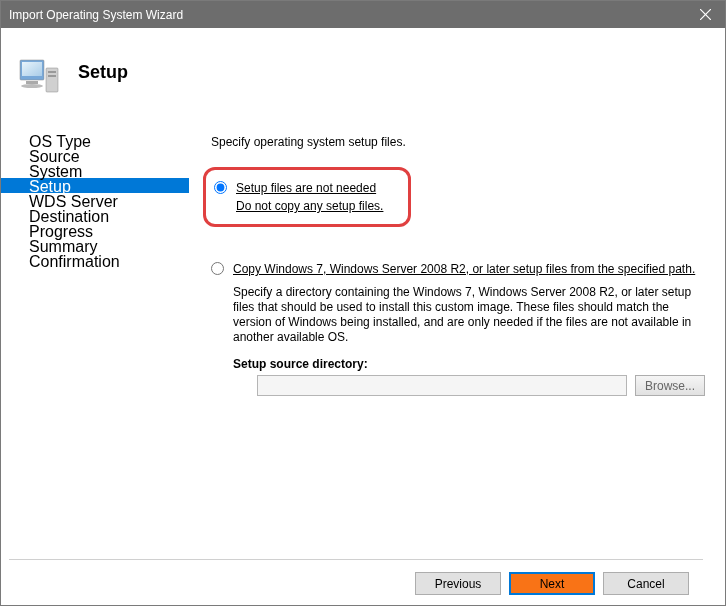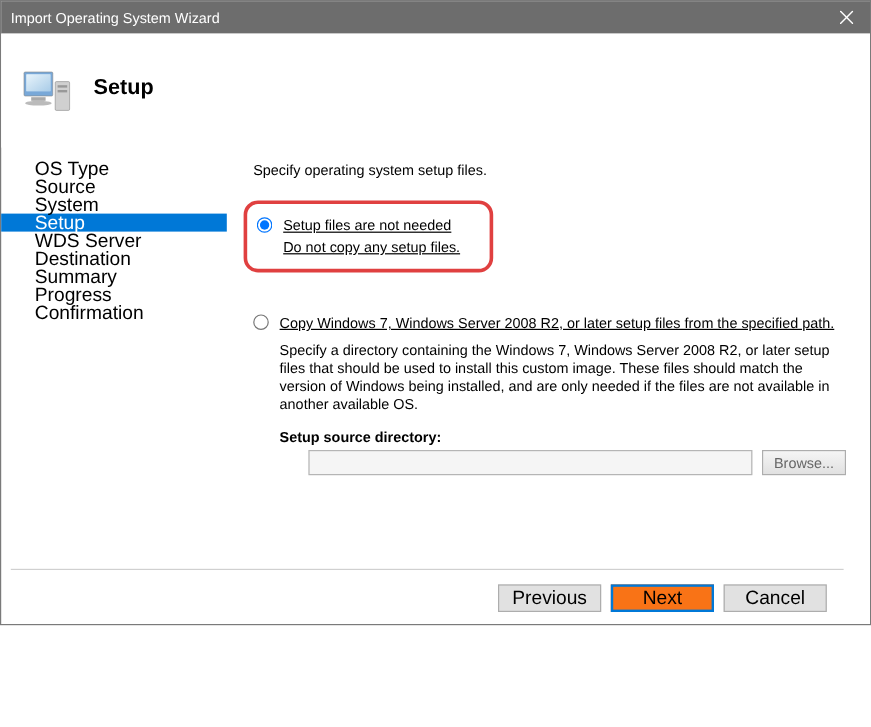--- a/index.html
+++ b/index.html
@@ -1,17 +1,17 @@
 <!DOCTYPE html>
 <html><head>
 <meta charset="utf-8">
 <style>
   * { box-sizing: border-box; margin: 0; padding: 0; font-family: "Segoe UI", Tahoma, sans-serif; }
   body { width: 726px; height: 606px; background: #fff; overflow: hidden; }
-  .window { width: 726px; height: 521px; border: 1px solid #7a7a7a; display: flex; flex-direction: column; background: #fff; }
+  .window { width: 726px; height: 606px; border: 1px solid #7a7a7a; display: flex; flex-direction: column; background: #fff; }
   .titlebar { height: 27px; background: #6d6d6d; color: #fff; display: flex; align-items: center; padding: 0 8px 0 8px; font-size: 12px; justify-content: space-between; }
   .titlebar-title { font-size: 12px; }
   .close-btn { width: 40px; height: 27px; display: flex; align-items: center; justify-content: center; cursor: pointer; margin-right: -8px; }
   .close-btn svg { width: 11px; height: 11px; }
   .header-area { height: 95px; display: flex; align-items: center; padding: 0 0 0 15px; background: #fff; border-bottom: none; }
   .heading { font-size: 18px; font-weight: bold; color: #000; margin-left: 18px; margin-top: -6px; }
   .body { display: flex; flex: 1; }
   .sidebar { width: 188px; padding: 10px 0 0 0; border-right: none; font-size: 16px; color: #000; }
   .sidebar-item { padding: 1px 0 1px 28px; line-height: 15px; height: 15px; cursor: pointer; }
   .sidebar-item.selected { background: #0078d7; color: #fff; }
@@ -23,21 +23,21 @@
   .radio-label { font-size: 12px; line-height: 16px; text-decoration: underline; }
   .radio-desc { font-size: 12px; line-height: 16px; margin-top: 2px; text-decoration: underline; }
   .highlight-box { border: 3px solid #e04040; border-radius: 12px; padding: 10px 25px 10px 8px; display: inline-block; margin-left: -8px; margin-bottom: 34px; }
   .copy-desc { font-size: 12px; margin-top: 8px; margin-left: 22px; line-height: 15px; }
   .dir-label { font-size: 12px; margin-top: 12px; margin-left: 22px; font-weight: bold; }
   .dir-row { display: flex; align-items: center; margin-top: 4px; margin-left: 22px; gap: 8px; padding-left: 24px; }
   .dir-input { flex: 1; height: 21px; border: 1px solid #b5b5b5; background: #f5f5f5; padding: 0 4px; font-size: 12px; color: #a0a0a0; }
   .browse-btn { width: 70px; height: 21px; background: linear-gradient(#f5f5f5,#e1e1e1); border: 1px solid #adadad; font-size: 12px; color: #666; cursor: default; }
   .footer { height: 50px; border-top: none; display: flex; justify-content: flex-end; align-items: center; padding: 0 14px 6px 0; gap: 8px; }
   .footer-inner { display: flex; border-top: 1px solid #d0d0d0; width: 100%; padding: 12px 14px 0 0; justify-content: flex-end; gap: 8px; margin: 0 8px; }
-  .btn { width: 86px; height: 23px; font-size: 16px; border: 1px solid #adadad; background: #e1e1e1; cursor: pointer; }
+  .btn { width: 86px; height: 23px; font-size: 12px; border: 1px solid #adadad; background: #e1e1e1; cursor: pointer; }
   .btn.default { border: 2px solid #0078d7; background: #f97316; }
   .computer-icon { width: 44px; height: 44px; position: relative; }
 </style>
 </head>
 <body>
 
 <div class="window">
 
   <div class="titlebar">
     <span class="titlebar-title">Import Operating System Wizard</span>
@@ -72,22 +72,22 @@
   </div>
 
   <div class="body">
     <div class="sidebar">
       <div class="sidebar-item">OS Type</div>
       <div class="sidebar-item">Source</div>
       <div class="sidebar-item">System</div>
       <div class="sidebar-item selected">Setup</div>
       <div class="sidebar-item">WDS Server</div>
       <div class="sidebar-item">Destination</div>
+      <div class="sidebar-item">Progress</div>
       <div class="sidebar-item">Summary</div>
-      <div class="sidebar-item">Progress</div>
       <div class="sidebar-item">Confirmation</div>
     </div>
 
     <div class="content">
       <div class="content-heading">Specify operating system setup files.</div>
 
       <div class="highlight-box">
         <div class="radio-row">
           <input type="radio" name="setup" class="radio" checked="" style="">
           <div class="radio-body">

